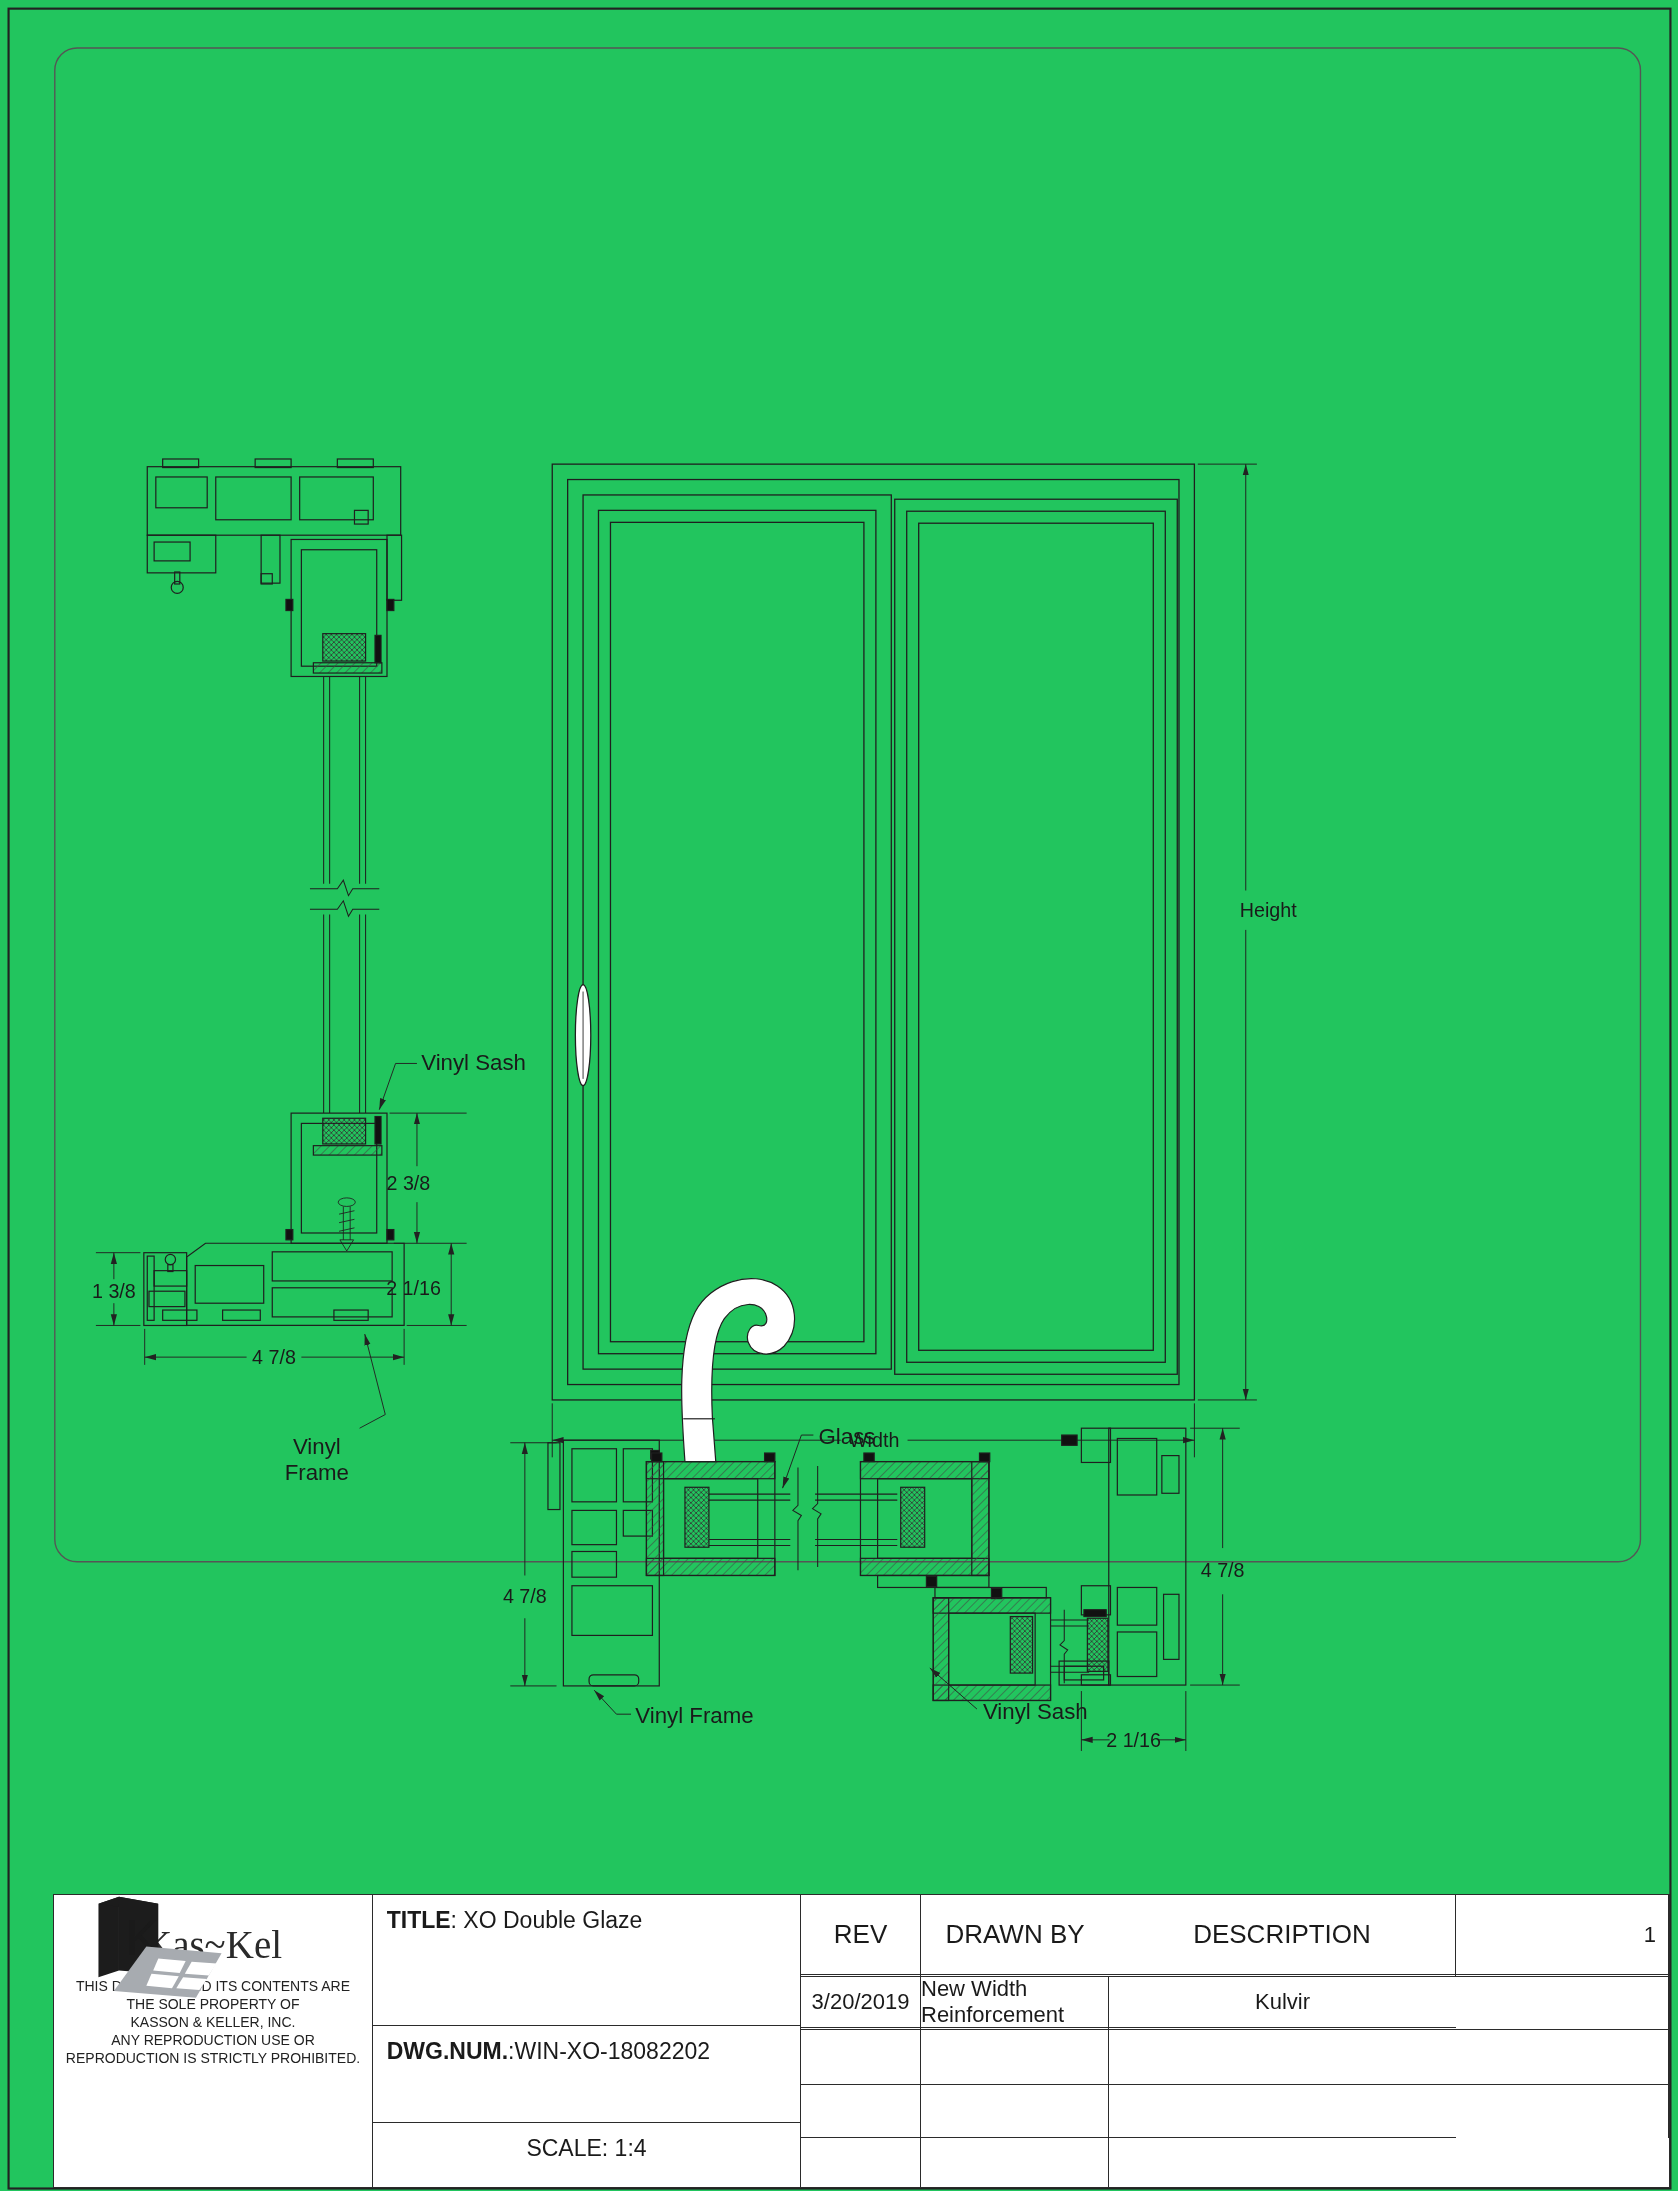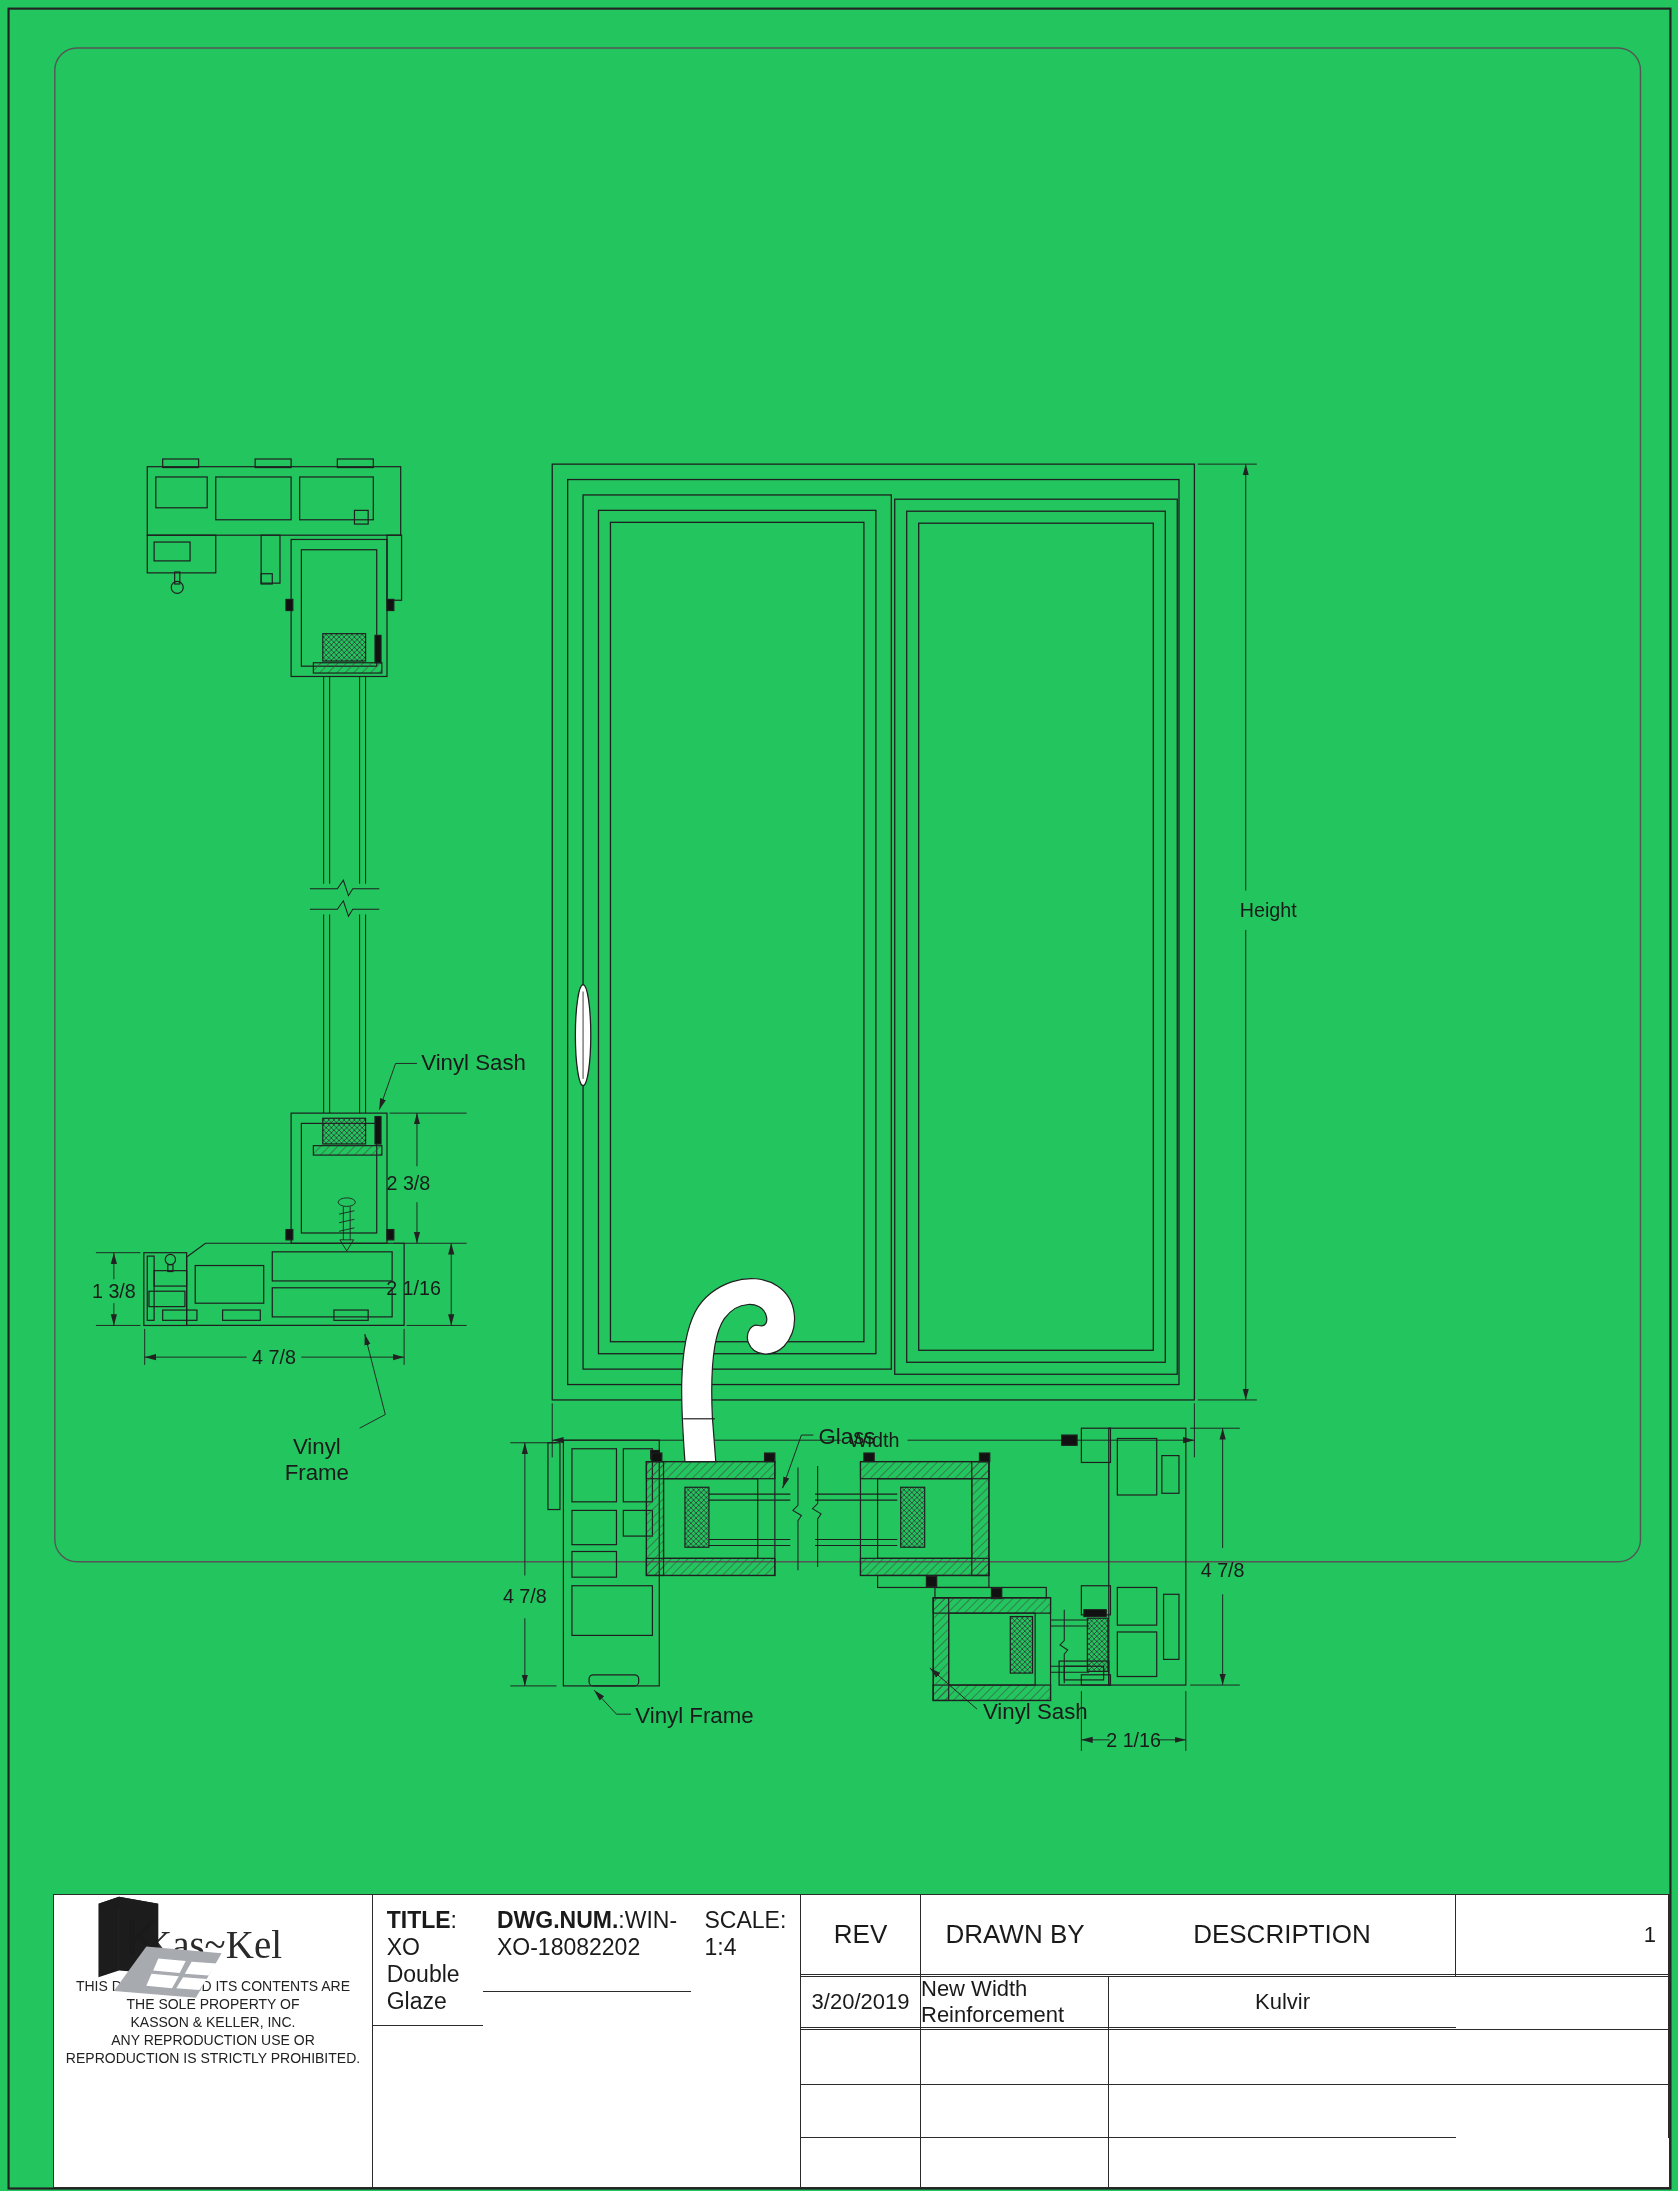--- a/index.html
+++ b/index.html
@@ -8,27 +8,27 @@
   .page svg{position:absolute;left:0;top:0;}
   svg text{font-family:"Liberation Sans",sans-serif;fill:#1a1a1a;}
   
   .tb{position:absolute;left:53px;top:1894px;width:1617px;height:294px;
       border:1.7px solid #2b2b2b;display:flex;box-sizing:border-box;background:#fff;}
   .tb *{box-sizing:border-box;}
   .tb-logo{width:319px;border-right:1.7px solid #2b2b2b;display:flex;flex-direction:column;
            align-items:center;padding-top:22px;}
   .kaskel{font-family:"Liberation Serif",serif;font-size:39px;color:#2a2a2a;margin-top:5.1px;}
   .legal{margin-top:10.3px;font-size:14px;line-height:18px;text-align:center;color:#222;}
-  .tb-mid{width:428px;border-right:1.7px solid #2b2b2b;display:flex;flex-direction:row;}
+  .tb-mid{width:428px;border-right:1.7px solid #2b2b2b;display:flex;flex-direction:column;}
   .cell-title{height:131px;border-bottom:1.7px solid #2b2b2b;padding:12px 13.7px;font-size:23px;}
   .cell-dwg{height:97px;border-bottom:1.7px solid #2b2b2b;padding:12px 13.7px;font-size:23px;}
   .lblb{font-weight:bold;}
   .cell-sizes{flex:1;display:flex;}
   .cell-size{width:231px;border-right:1.7px solid #2b2b2b;padding:12px 13.7px;font-size:23px;}
-  .cell-scale{flex:1;padding:12px 13.7px;font-size:23px;}
+  .cell-scale{flex:1;padding:12px 13.7px;font-size:23px;text-align:center;}
   .rev-grid{flex:1;display:grid;grid-template-columns:120px 188px 347px 1fr;
             grid-template-rows:82px 53px 55px 53px 1fr;}
   .rc{border-right:1.3px solid #2b2b2b;border-bottom:1.3px solid #2b2b2b;
       display:flex;align-items:center;justify-content:center;font-size:22px;}
   .rc.hdr{font-size:26px;}
   .rc.dbl{border-bottom:3.4px double #2b2b2b;}
   .rc.lastcol{border-right:none;}
   .rc.lastrow{border-bottom:none;}
   .rc.revnum{justify-content:flex-end;padding-right:12px;}
 </style>

